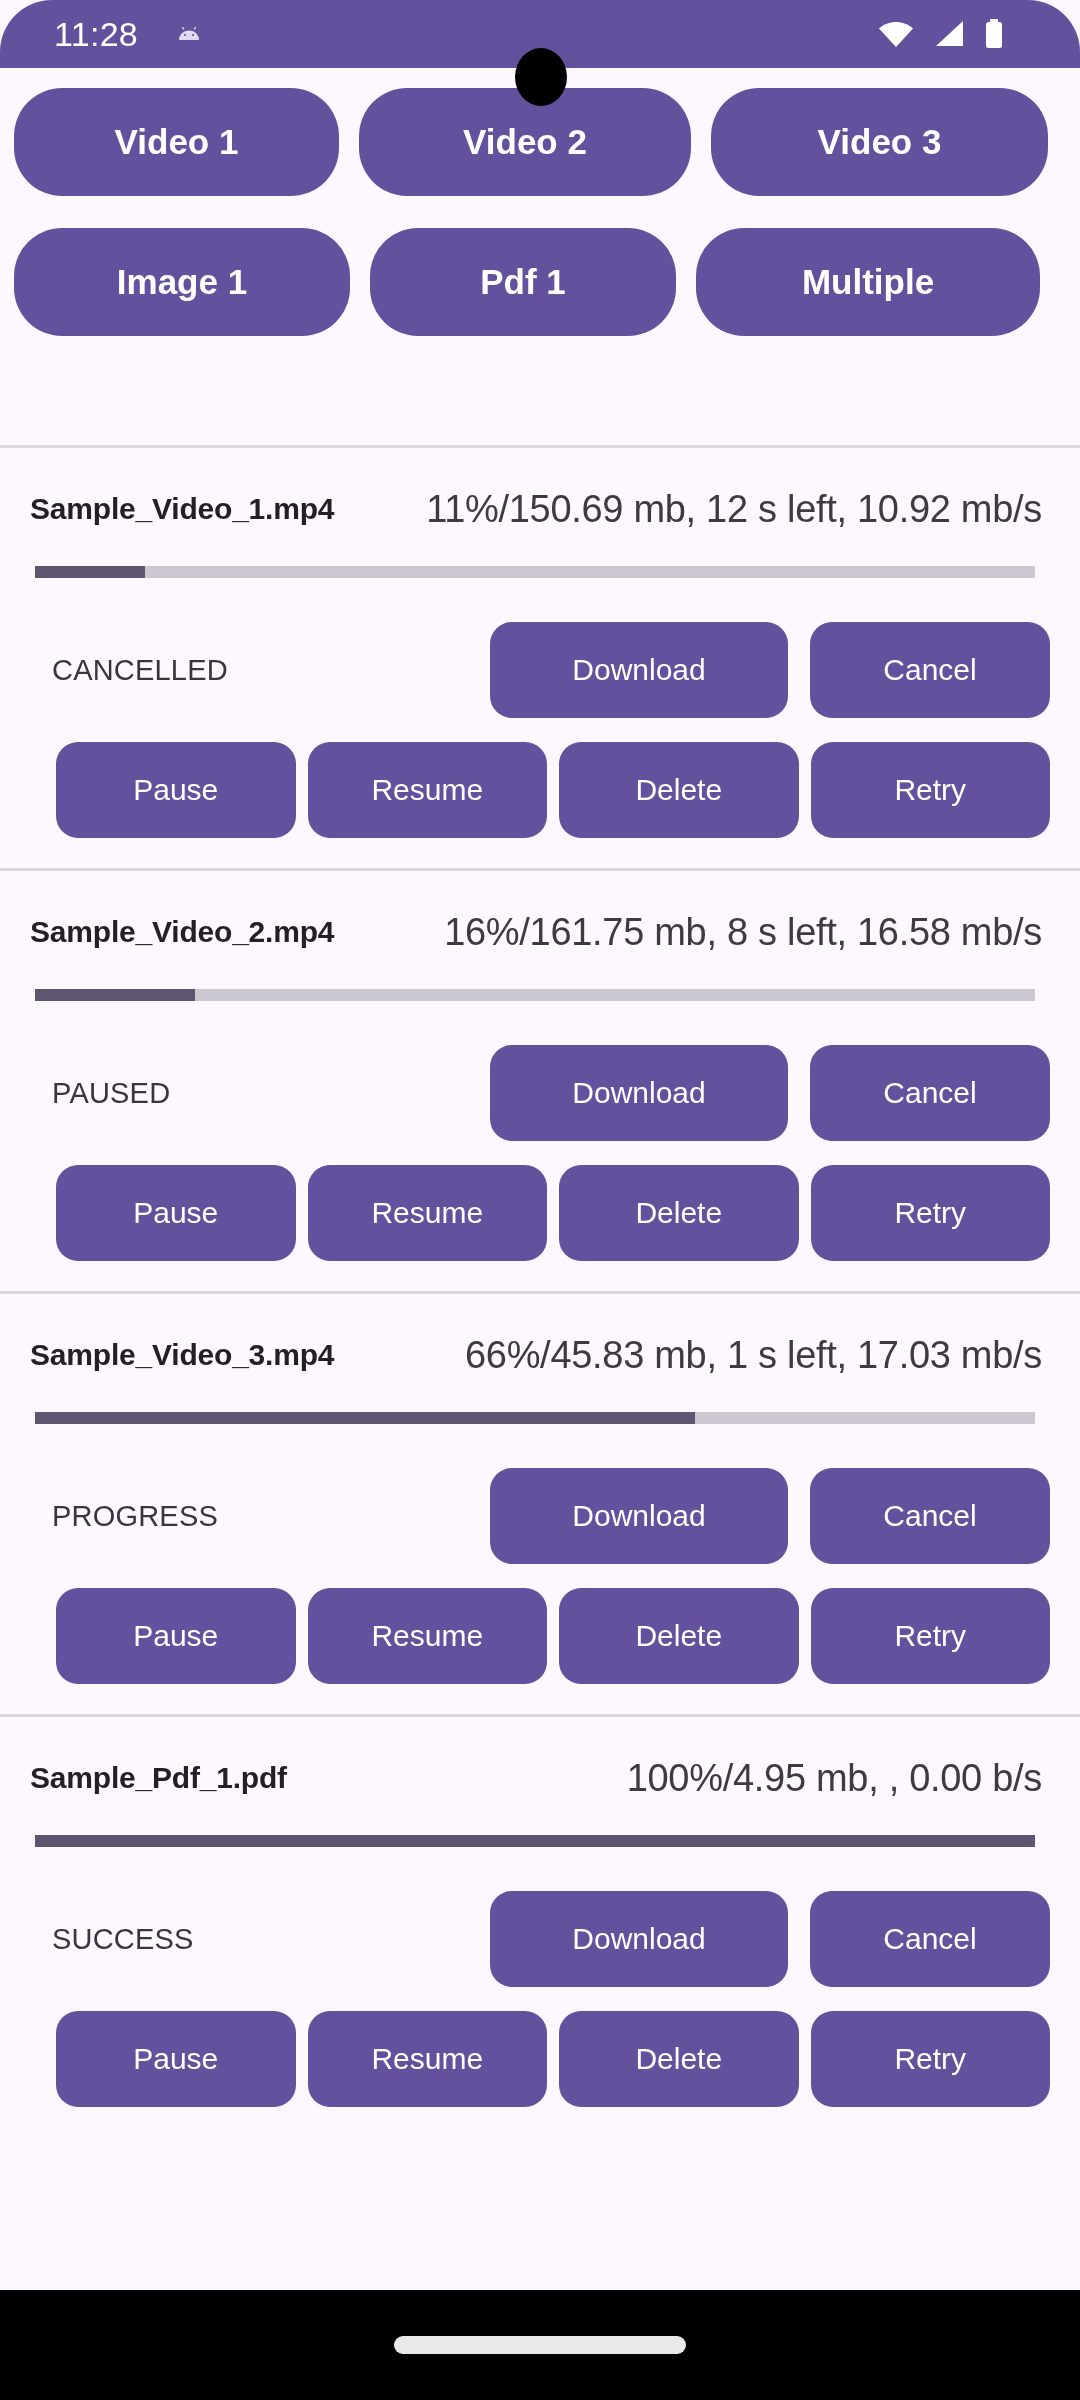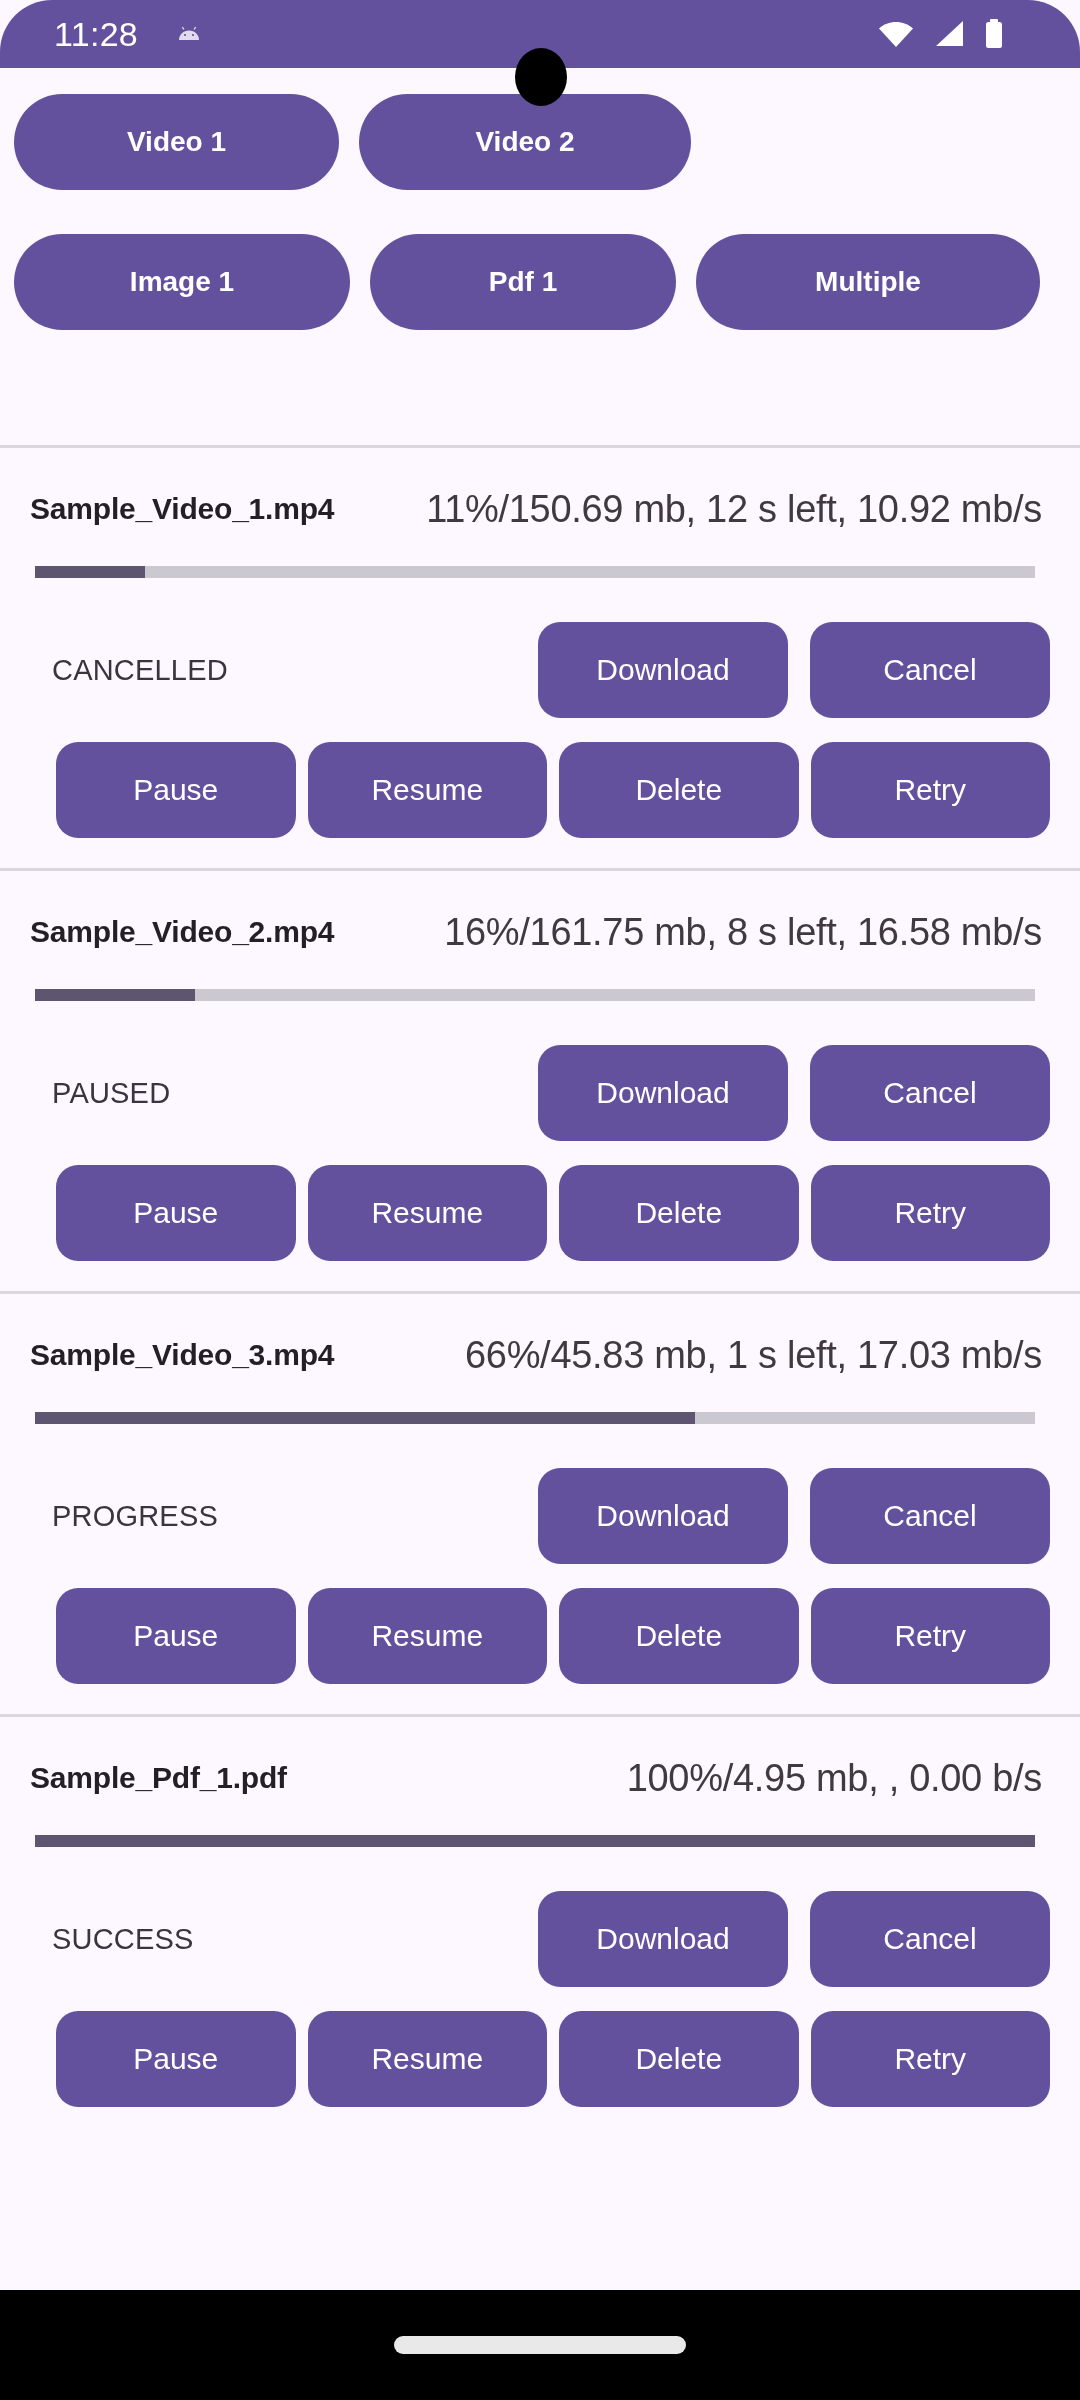--- a/index.html
+++ b/index.html
@@ -58,22 +58,22 @@
     gap:20px;
   }
   .btn-row.row1 { margin-top:26px; height:96px; }
   .btn-row.row2 { margin-top:44px; height:96px; }
 
   .pill {
     background:#64519E;
     color:#FFFFFF;
     border:none;
     border-radius:48px;
-    height:96px;
-    font-size:28px;
+    height:108px;
+    font-size:35px;
     font-family:"Liberation Sans", sans-serif;
     font-weight:bold;
     display:flex; align-items:center; justify-content:center;
     cursor:pointer;
     white-space:nowrap;
   }
   .row1 .pill:nth-child(1){ flex:0 0 325px; }
   .row1 .pill:nth-child(2){ flex:0 0 332px; }
   .row1 .pill:nth-child(3){ flex:0 0 337px; }
   .row2 .pill:nth-child(1){ flex:0 0 336px; }
@@ -133,21 +133,21 @@
     color:#FFFFFF;
     border:none;
     border-radius:22px;
     height:96px;
     font-size:30px;
     font-family:"Liberation Sans", sans-serif;
     display:flex; align-items:center; justify-content:center;
     cursor:pointer;
     white-space:nowrap;
   }
-  .sq.download { width:250px; }
+  .sq.download { width:298px; }
   .sq.cancel { width:240px; }
 
   .ctl-row {
     display:flex; gap:12px;
     margin-top:24px;
     padding-left:26px;
     height:96px;
   }
   .ctl {
     background:#64519E;
@@ -212,20 +212,21 @@
           </svg>
       </span>
     </div>
   </div>
   <div class="punch"></div>
 
   <div class="btn-area">
     <div class="btn-row row1">
       <button class="pill">Video 1</button>
       <button class="pill">Video 2</button>
+      <button class="pill">Video 3</button>
     </div>
     <div class="btn-row row2">
       <button class="pill">Image 1</button>
       <button class="pill">Pdf 1</button>
       <button class="pill">Multiple</button>
     </div>
   </div>
 
   <div class="list" id="download-list">
       <div>

